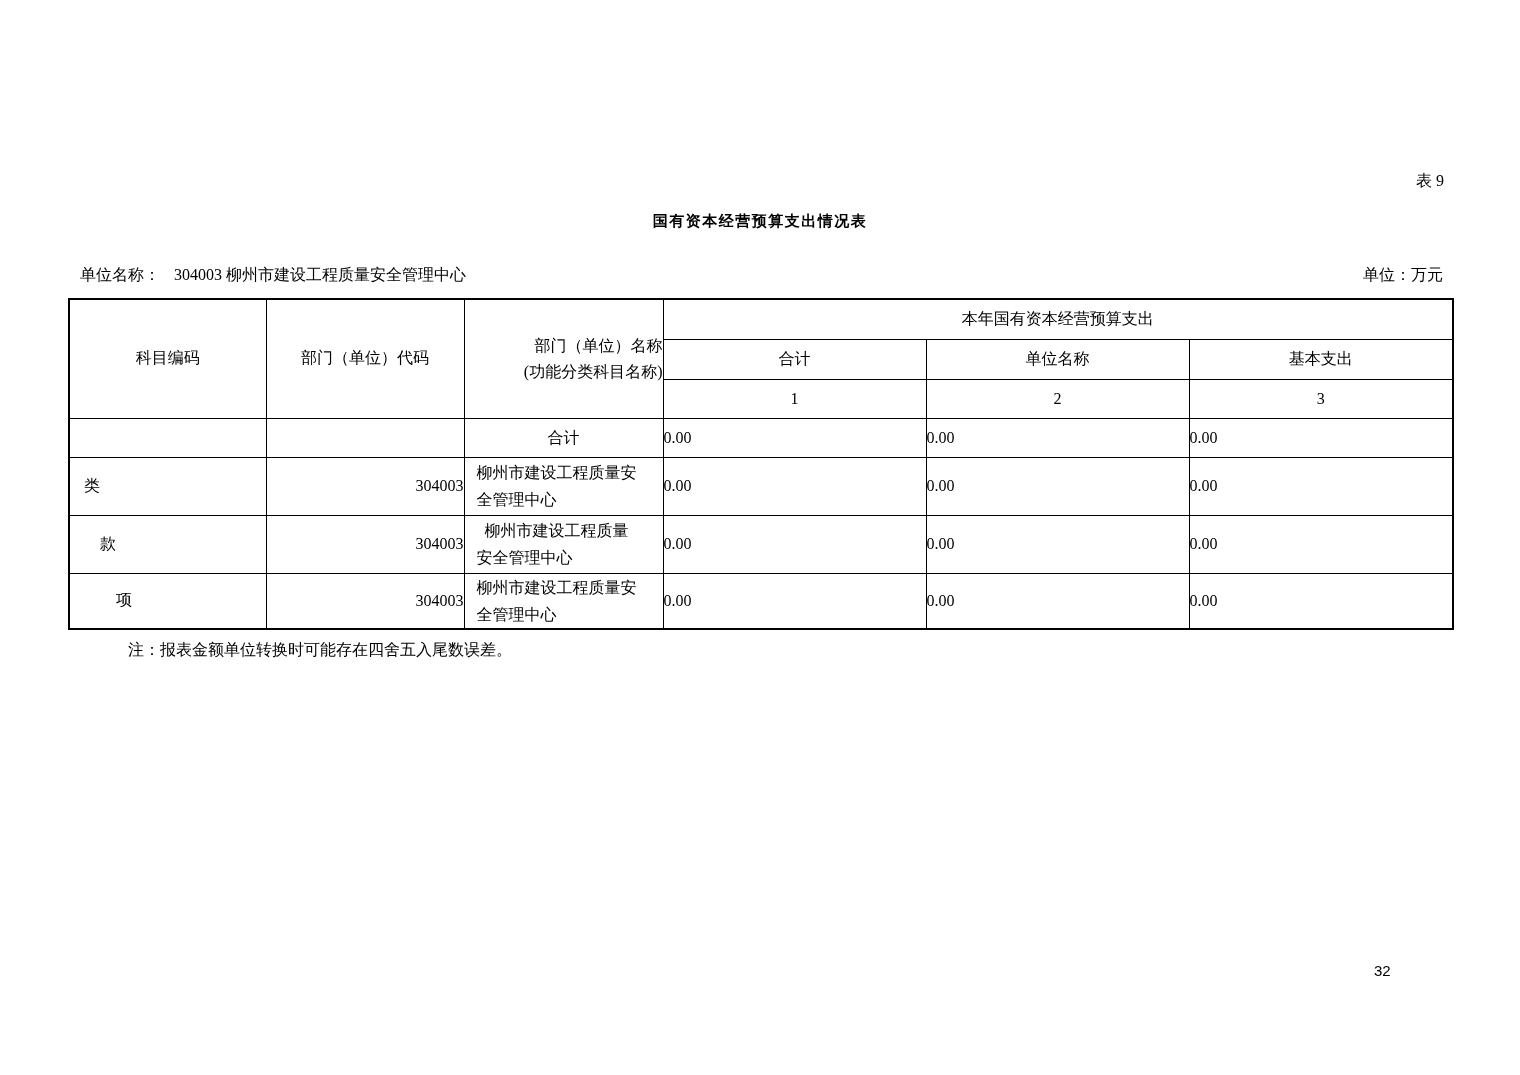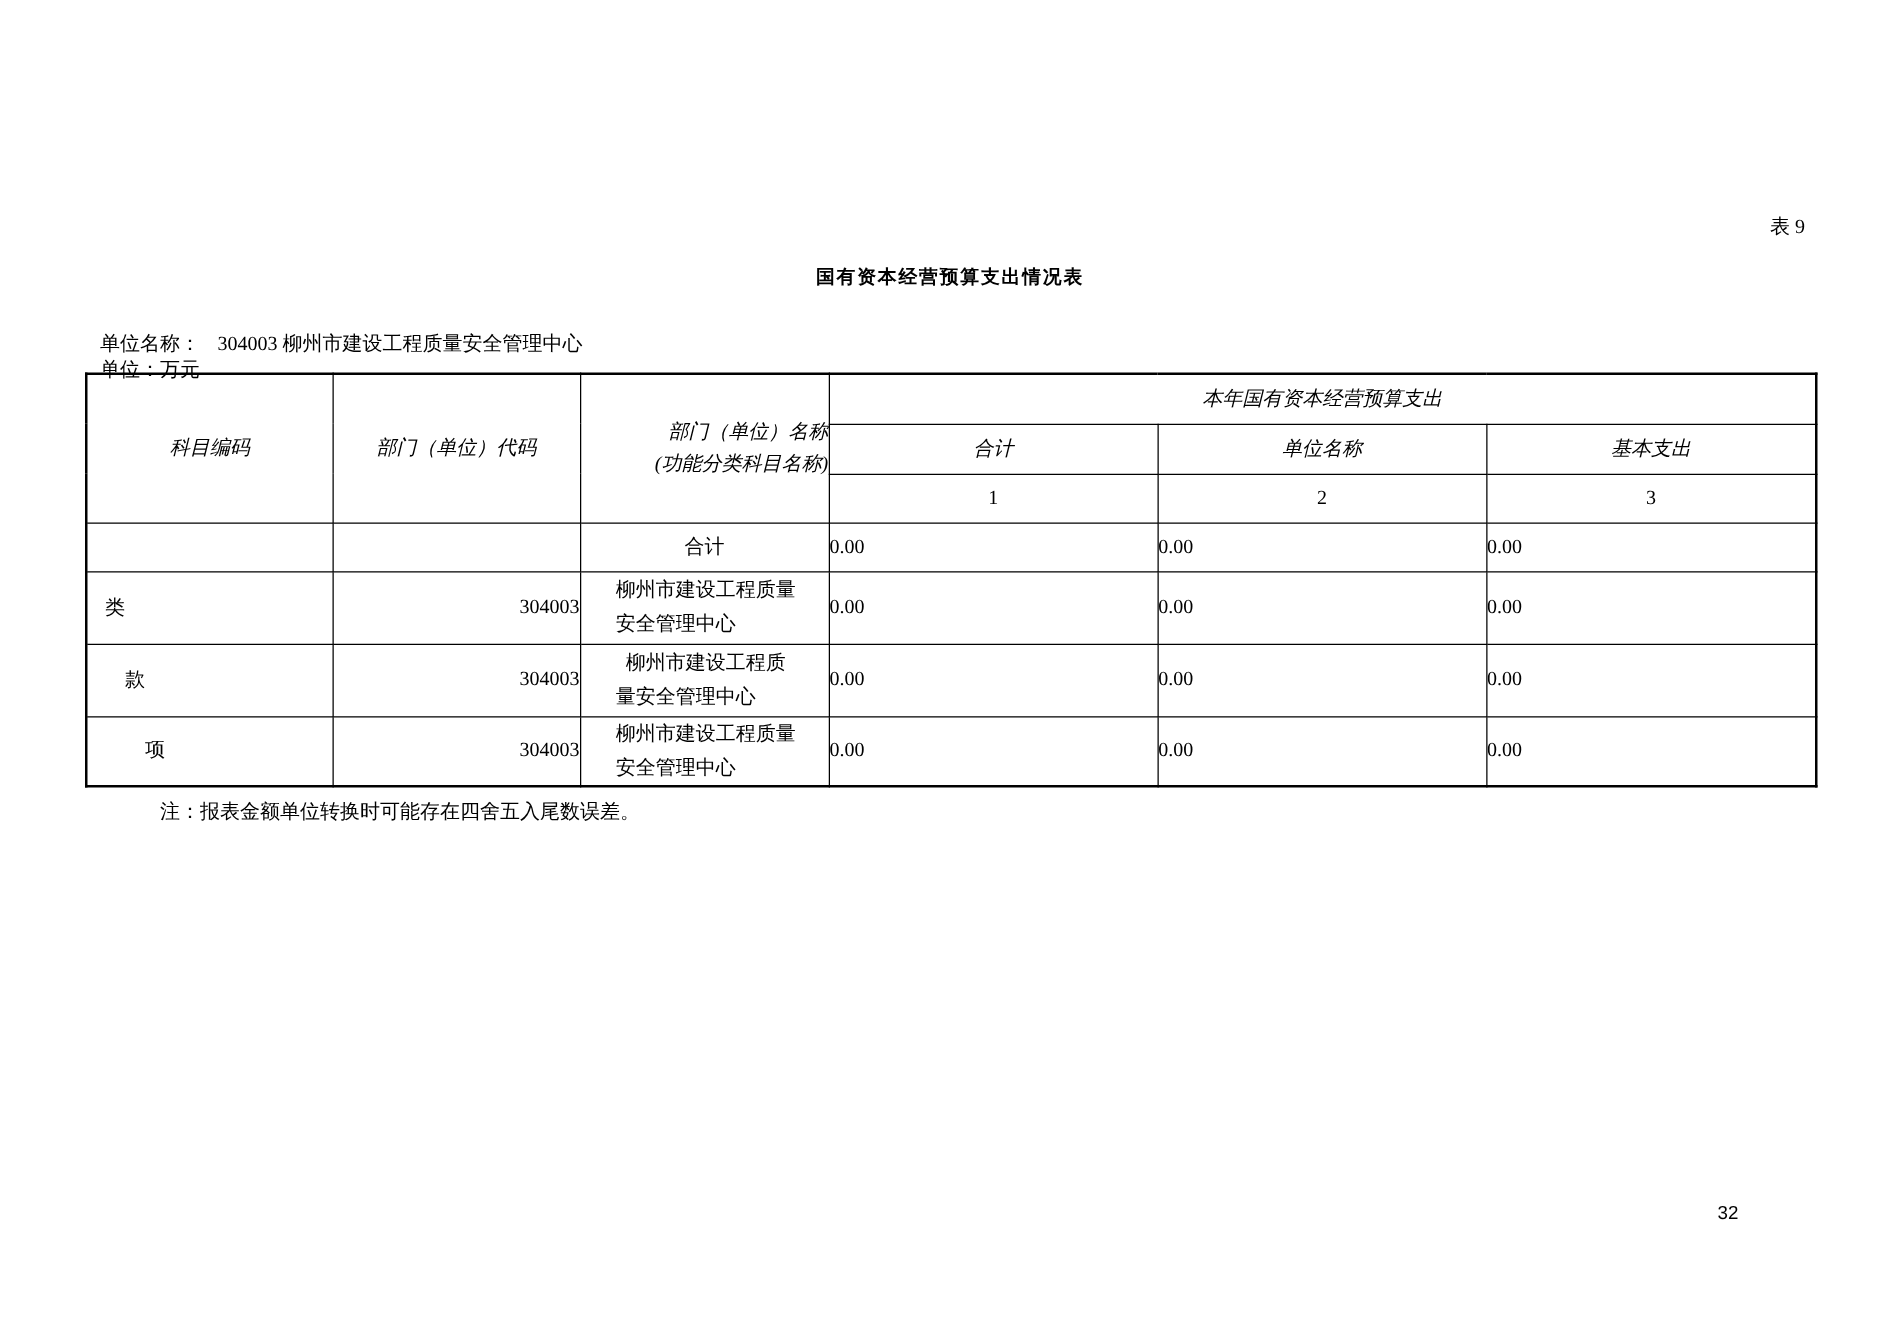--- a/index.html
+++ b/index.html
@@ -17,46 +17,45 @@
   }
   .doc-title {
     position: absolute; top: 212px; left: 0; width: 100%;
     text-align: center;
     font-size: 15px; font-weight: bold; letter-spacing: 1.5px;
   }
   .meta-row {
     position: absolute; top: 265px; left: 80px; right: 77px;
     display: flex; justify-content: space-between;
     font-size: 16px;
-    flex-direction: column;
   }
   .unit-name-value { margin-left: 14px; }
 
   table.budget {
     position: absolute; top: 298px; left: 68px; width: 1384px;
     border-collapse: collapse; table-layout: fixed;
     font-size: 16px;
     border: 2px solid #000;
   }
   table.budget th, table.budget td {
     border: 1px solid #000;
     font-weight: normal;
     vertical-align: middle;
     overflow: hidden;
   }
-  table.budget th { text-align: center; font-style: italic; }
+  table.budget th { text-align: center; }
   tr.hrow-a { height: 40px; }
   tr.hrow-b { height: 40px; }
   tr.hrow-c { height: 39px; }
   tr.hrow-c td { text-align: center; }
   th.hdr-name div { line-height: 26px; text-align: right; }
 
   td.code { text-align: left; padding-left: 14px; }
   td.dept { text-align: right; padding-left: 14px; }
-  td.name { text-align: left; padding-left: 28px; padding-right: 26px; line-height: 27px; }
+  td.name { text-align: left; padding-left: 12px; padding-right: 26px; line-height: 27px; }
   td.num  { text-align: left; padding-right: 12px; }
 
   tr.row-total { height: 39px; }
   tr.row-total td.name { text-align: center; padding: 0; }
   tr.row-level-0 { height: 58px; }
   tr.row-level-1 { height: 58px; }
   tr.row-level-1 td.code { padding-left: 30px; }
   tr.row-level-1 td.name { text-indent: 8px; }
   tr.row-level-2 { height: 51px; }
   tr.row-level-2 td.code { padding-left: 46px; }

